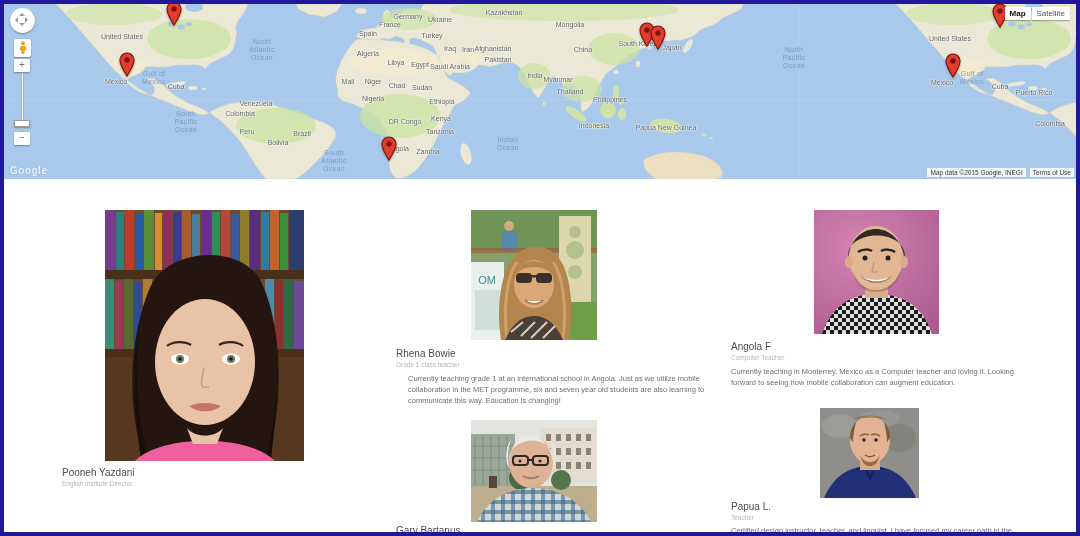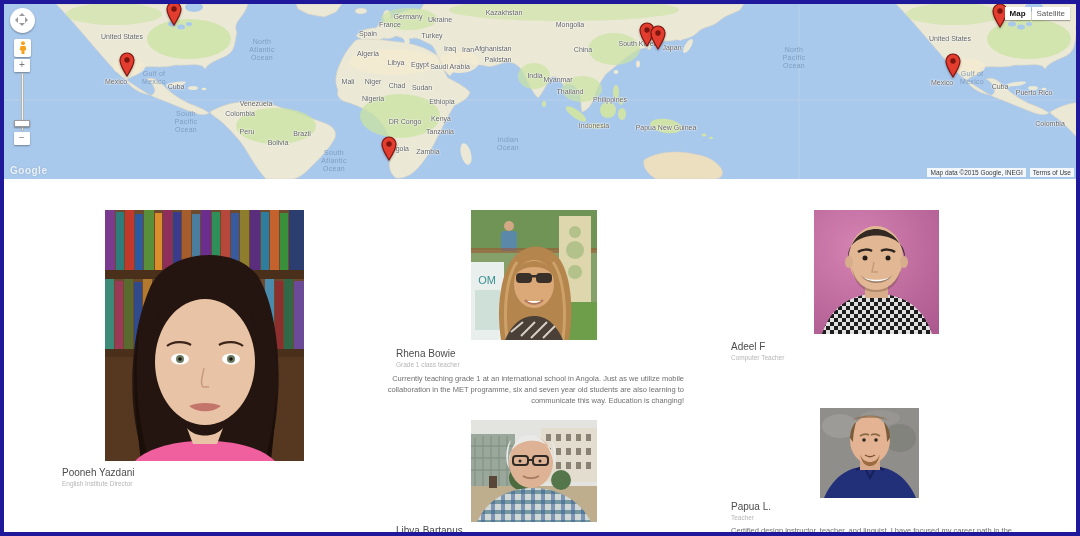--- a/index.html
+++ b/index.html
@@ -44,21 +44,21 @@
   .ptitle { position:absolute; font-size:6.5px; color:#b5b5b5; }
   .pbio { position:absolute; font-size:7.5px; line-height:11px; color:#6f6f6f; }
 
   .ph1 { left:101px; top:206px; width:199px; height:251px; }
   .ph2 { left:467px; top:206px; width:126px; height:130px; }
   .ph3 { left:810px; top:206px; width:125px; height:124px; }
   .ph4 { left:467px; top:416px; width:126px; height:102px; }
   .ph5 { left:816px; top:404px; width:99px; height:90px; }
 
   .n1 { left:58px; top:463px; }  .t1 { left:58px; top:476px; }  .b1 { left:58px; top:488px; width:328px; }
-  .n2 { left:392px; top:344px; } .t2 { left:392px; top:357px; } .b2 { left:380px; top:369px; width:300px;text-align:right; }
+  .n2 { left:392px; top:344px; } .t2 { left:392px; top:357px; } .b2 { left:404px; top:369px; width:300px; }
   .n3 { left:727px; top:337px; } .t3 { left:727px; top:350px; } .b3 { left:727px; top:362px; width:305px; }
   .n4 { left:392px; top:521px; }
   .n5 { left:727px; top:497px; } .t5 { left:727px; top:510px; } .b5 { left:727px; top:521px; width:305px; }
 </style>
 </head>
 <body>
 
 <div class="page" style="border-color: rgb(31, 24, 155);">
 
   <div class="map">
@@ -454,22 +454,23 @@
     </svg>
   </figure>
 
   <div class="pname n1">Pooneh Yazdani</div>
   <div class="ptitle t1">English Institute Director</div>
 
   <div class="pname n2">Rhena Bowie</div>
   <div class="ptitle t2">Grade 1 class teacher</div>
   <p class="pbio b2">Currently teaching grade 1 at an international school in Angola. Just as we utilize mobile collaboration in the MET programme, six and seven year old students are also learning to communicate this way. Education is changing!</p>
 
-  <div class="pname n3">Adeel F</div>
+  <div class="pname n3">Angola F</div>
   <div class="ptitle t3">Computer Teacher</div>
-
-  <div class="pname n4">Libya Bartanus</div>
+  <p class="pbio b3">Currently teaching in Monterrey, Mexico as a Computer teacher and loving it. Looking forward to seeing how mobile collaboration can augment education.</p>
+
+  <div class="pname n4">Gary Bartanus</div>
 
   <div class="pname n5">Papua L.</div>
   <div class="ptitle t5">Teacher</div>
   <p class="pbio b5">Certified design instructor, teacher, and linguist, I have focused my career path in the educational tech</p>
 
 </div>
 
 </body></html>

